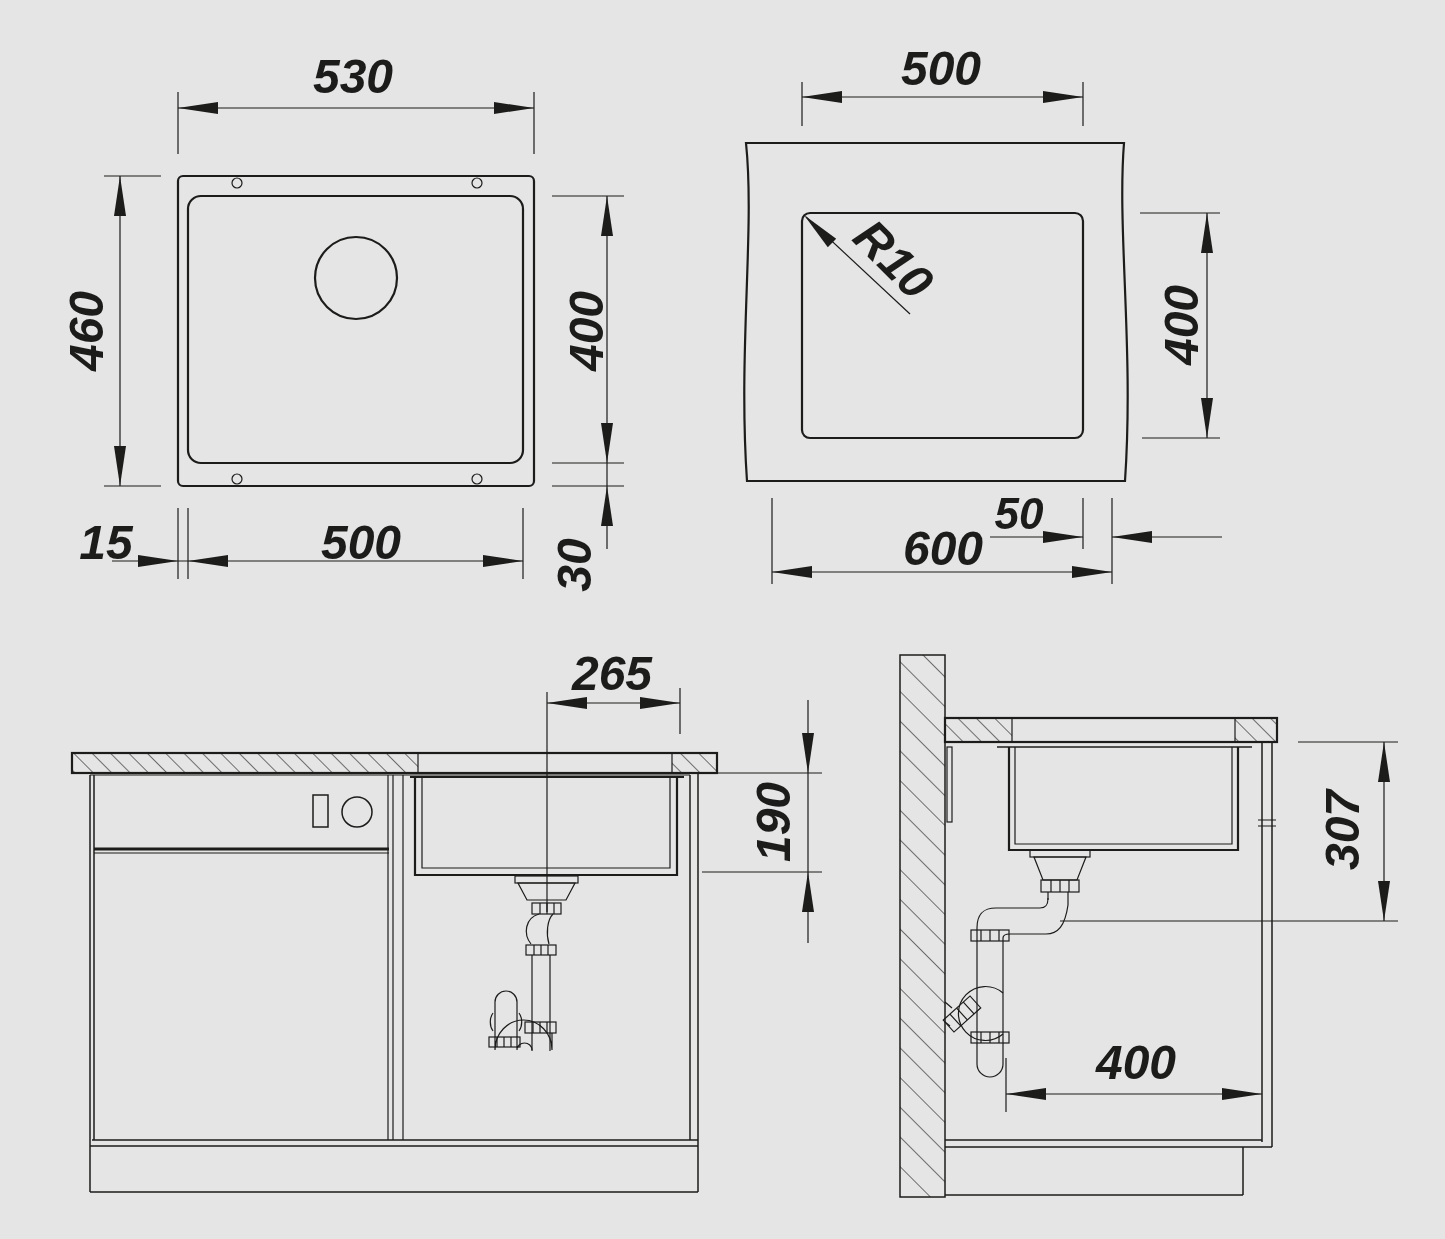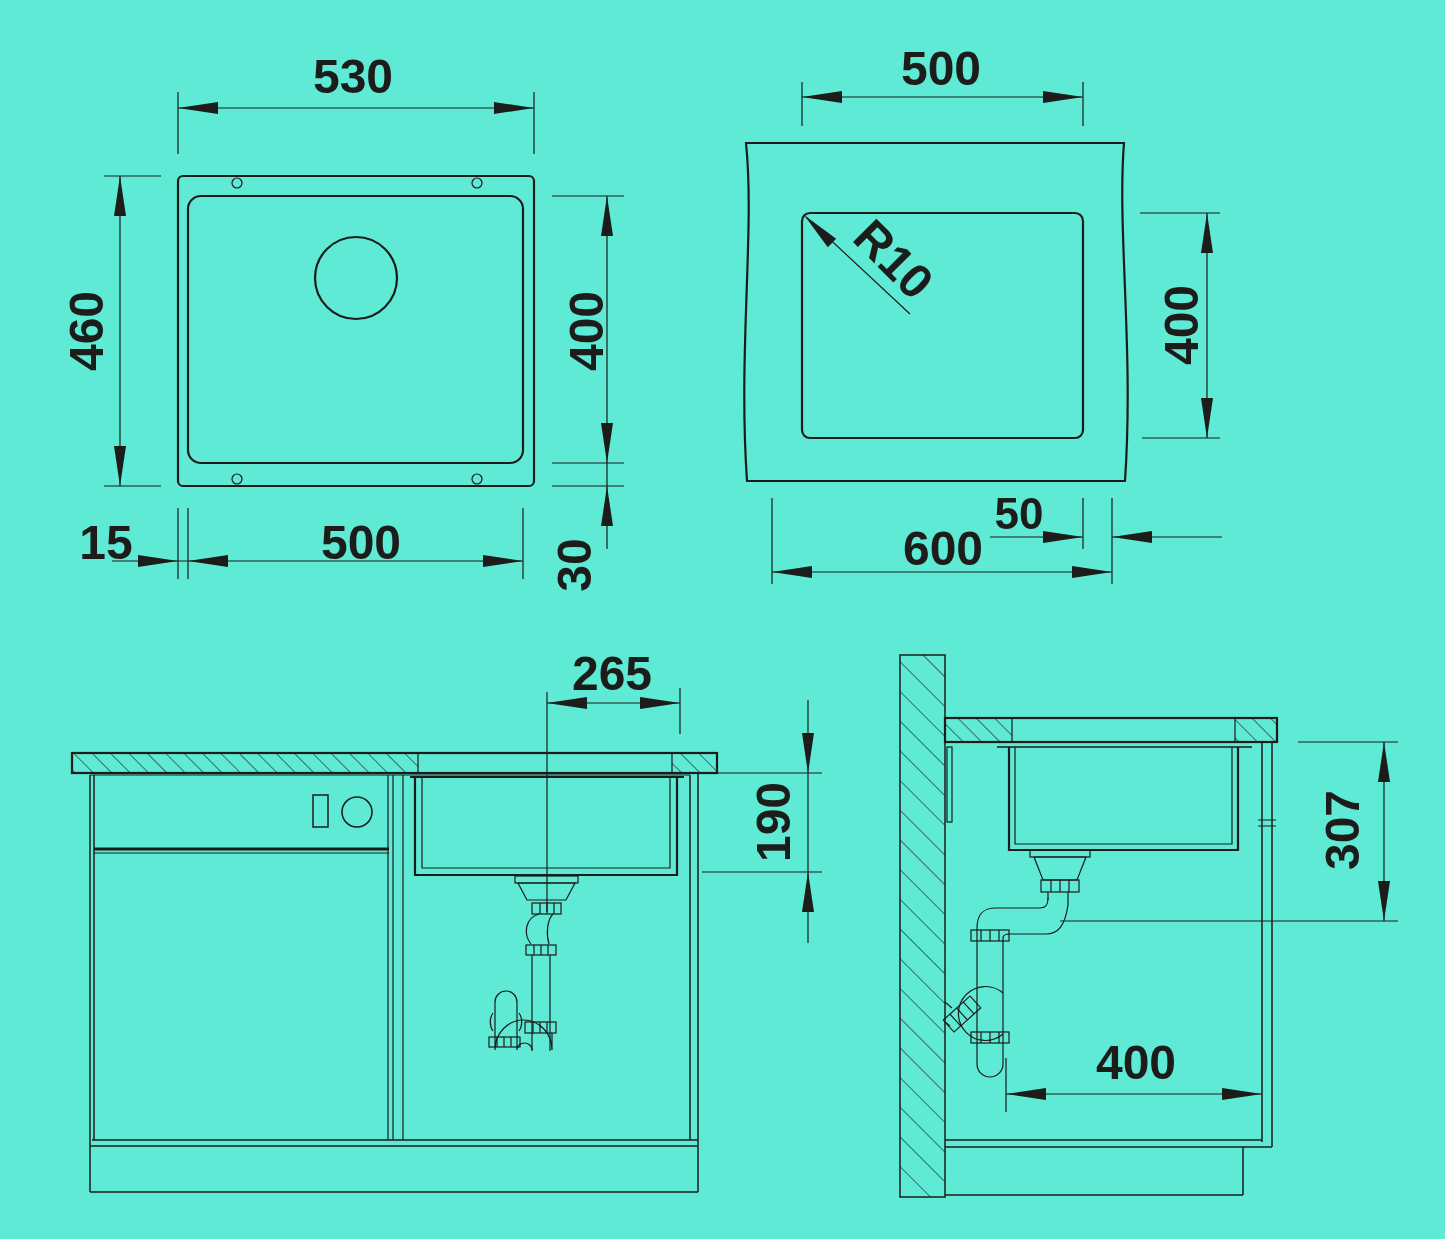--- a/index.html
+++ b/index.html
@@ -1,16 +1,16 @@
 <!DOCTYPE html>
 <html><head>
 <meta charset="utf-8">
 <style>
   html,body{margin:0;padding:0;background:#ffffff;}
-  .sheet{width:1445px;height:1239px;position:relative;background:#5eead4;}
+  .sheet{width:1445px;height:1239px;position:relative;background:#e5e5e5;font-style:italic;}
   svg text{
     font-family:"Liberation Sans", sans-serif;
     font-weight:bold;
     fill:#1c1c1b;
     font-size:48px;
     text-anchor:middle;
   }
   svg text.small{font-size:44px;}
   .ln{stroke:#1c1c1b;fill:none;}
   .w2{stroke-width:2.2px;}

